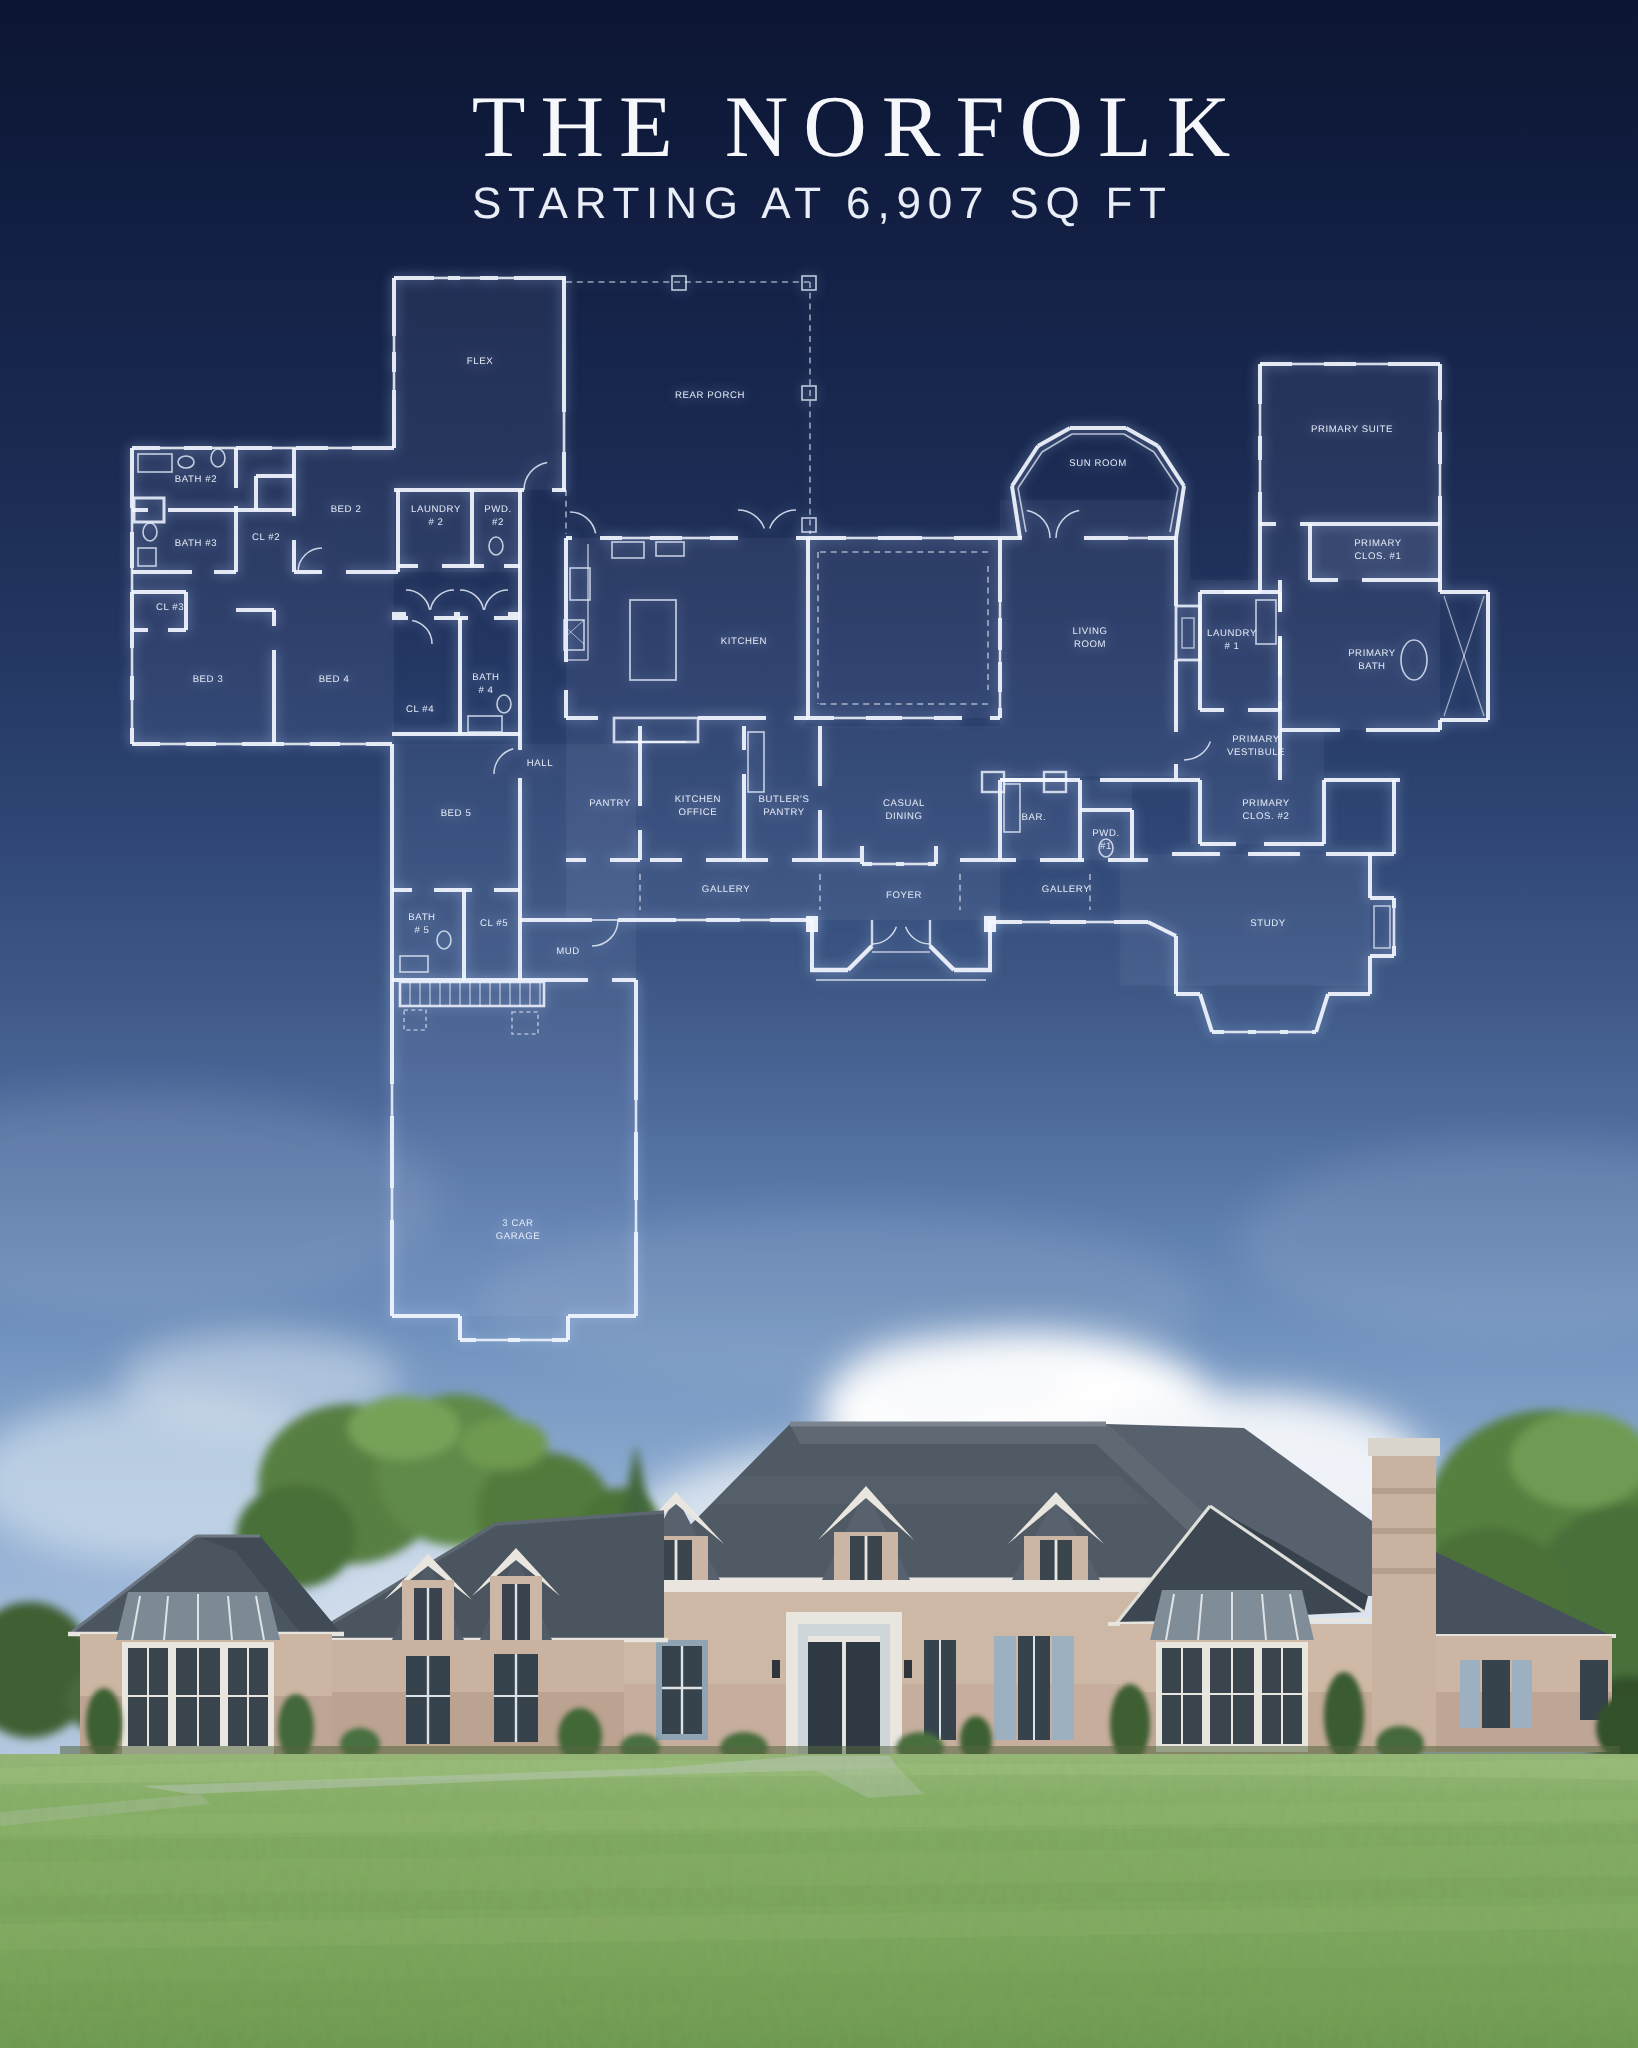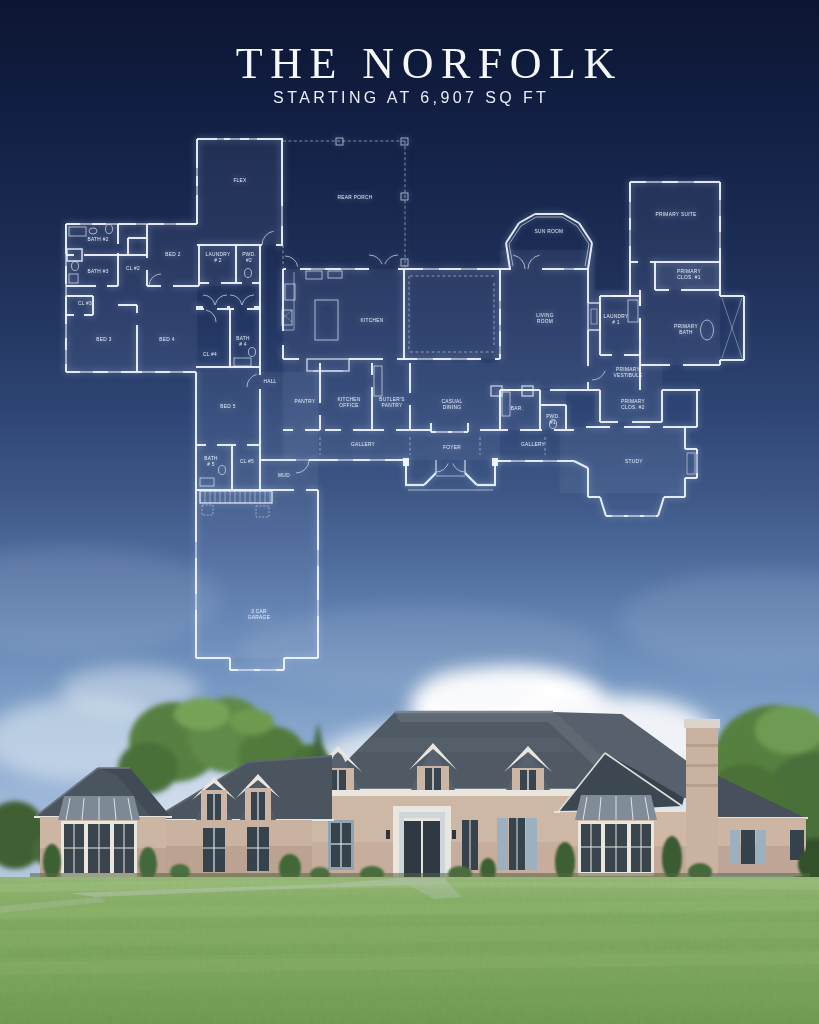--- a/index.html
+++ b/index.html
@@ -5,21 +5,21 @@
 .page{position:relative;width:819px;height:1024px;overflow:hidden;
 background:linear-gradient(180deg,
  #0c1632 0%, #101c3e 8%, #152349 15%, #1c2c54 24%, #243763 32%,
  #2e4573 40%, #3d5784 48%, #4c699a 54%, #5f7fae 60%, #7495c0 66%,
  #89a8ce 72%, #9db7d8 78%, #b2c7de 85%, #c2d1e2 92%, #ccd8e4 100%);
 font-family:"Liberation Sans",sans-serif}
 .title{position:absolute;top:38px;left:16px;width:100%;text-align:center;
 color:#f5f7fb;font-family:"Liberation Serif",serif;font-size:44px;font-weight:400;
 letter-spacing:7.5px;text-indent:7.5px}
 .sub{position:absolute;top:89px;left:0;width:100%;text-align:center;color:#e8edf6;
-font-size:16px;letter-spacing:3.4px;text-indent:3.4px;font-weight:400}
+font-size:22px;letter-spacing:3.4px;text-indent:3.4px;font-weight:400}
 svg{position:absolute;left:0;top:0}
 .plan{filter:drop-shadow(0 0 3px rgba(190,215,255,0.55))}
 </style></head>
 <body>
 <div class="page">
 
 <svg width="819" height="1024" viewBox="0 0 819 1024">
 <defs>
 <filter id="blur6" x="-30%" y="-30%" width="160%" height="160%">
           <feGaussianBlur stdDeviation="9"></feGaussianBlur>

